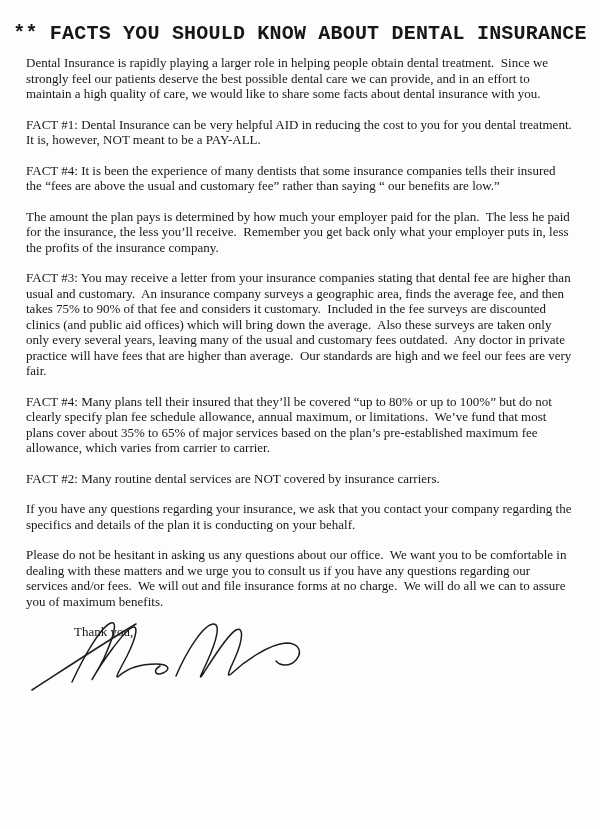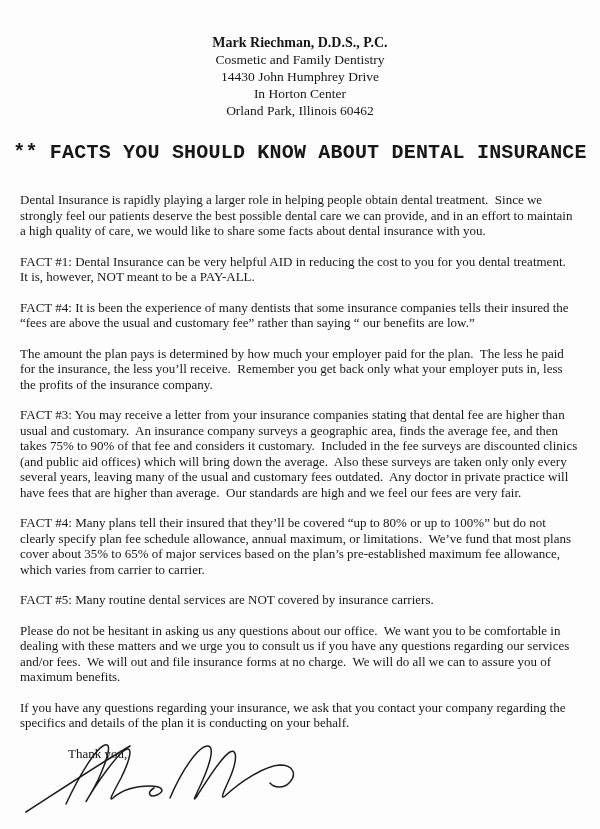--- a/index.html
+++ b/index.html
@@ -28,22 +28,22 @@
   .doc-title {
     margin: 26px 0 0 0;
     text-align: center;
     font-weight: bold;
     font-size: 20px;
     letter-spacing: 0.2px;
     line-height: 16px;
     font-family: Liberation Mono, monospace;
   }
   .content {
-    margin-top: 31px;
-    padding: 0 20px;
+    margin-top: 13px;
+    padding: 0 26px;
   }
   .content p {
     margin: 0 0 15px 0;
     white-space: pre-wrap;
   }
   .indent { margin-left: 48px; }
   .b { font-weight: normal; }
   .closing {
     position: relative;
     margin-left: 48px;
@@ -57,49 +57,42 @@
     width: 300px;
     height: 80px;
     pointer-events: none;
   }
 </style>
 </head>
 <body>
 
 <div class="page">
 
-  <header class="letterhead">
-    <div class="lh-name">Mark Riechman, D.D.S., P.C.</div>
-    <div>Cosmetic and Family Dentistry</div>
-    <div>14430 John Humphrey Drive</div>
-    <div>In Horton Center</div>
-    <div>Orland Park, Illinois 60462</div>
-  </header>
 
   <h1 class="doc-title">** FACTS YOU SHOULD KNOW ABOUT DENTAL INSURANCE</h1>
 
   <main class="content">
 
     <p><span>Dental Insurance is rapidly playing a larger role in helping people obtain dental treatment.  Since we strongly feel our patients deserve the best possible dental care we can provide, and in an effort to maintain a high quality of care, we would like to share some facts about dental insurance with you.</span></p>
 
     <p class="indent"><span class="b">FACT #1</span><span>: Dental Insurance can be very helpful </span><span class="b">AID</span><span> in reducing the cost to you for you dental treatment.  It is, however, </span><span class="b">NOT</span><span> meant to be a </span><span class="b">PAY-ALL.</span></p>
 
     <p class="indent"><span class="b">FACT #4</span><span>: It is been the experience of many dentists that some insurance companies tells their insured the “fees are above the usual and customary fee” rather than saying “ our benefits are low.”</span></p>
 
     <p class="indent"><span>The amount the plan pays is determined by how much your employer paid for the plan.  The less he paid for the insurance, the less you’ll receive.  Remember you get back only what your employer puts in, less the profits of the insurance company.</span></p>
 
     <p class="indent"><span class="b">FACT #3</span><span>: You may receive a letter from your insurance companies stating that dental fee are higher than usual and customary.  An insurance company surveys a geographic area, finds the average fee, and then takes 75% to 90% of that fee and considers it customary.  Included in the fee surveys are discounted clinics (and public aid offices) which will bring down the average.  Also these surveys are taken only only every several years, leaving many of the usual and customary fees outdated.  Any doctor in private practice will have fees that are higher than average.  Our standards are high and we feel our fees are very fair.</span></p>
 
     <p class="indent"><span class="b">FACT #4</span><span>: Many plans tell their insured that they’ll be covered “up to 80% or up to 100%” but do not clearly specify plan fee schedule allowance, annual maximum, or limitations.  We’ve fund that most plans cover about 35% to 65% of major services based on the plan’s pre-established maximum fee allowance, which varies from carrier to carrier.</span></p>
 
-    <p class="indent"><span class="b">FACT #5</span><span>: Many routine dental services are </span><span class="b">NOT</span><span> covered by insurance carriers.</span></p>
+    <p class="indent"><span class="b">FACT #2</span><span>: Many routine dental services are </span><span class="b">NOT</span><span> covered by insurance carriers.</span></p>
+
+    <p class="indent"><span>If you have any questions regarding your insurance, we ask that you contact your company regarding the specifics and details of the plan it is conducting on your behalf.</span></p>
 
     <p class="indent"><span>Please do not be hesitant in asking us any questions about our office.  We want you to be comfortable in dealing with these matters and we urge you to consult us if you have any questions regarding our services and/or fees.  We will out and file insurance forms at no charge.  We will do all we can to assure you of maximum benefits.</span></p>
-
-    <p class="indent"><span>If you have any questions regarding your insurance, we ask that you contact your company regarding the specifics and details of the plan it is conducting on your behalf.</span></p>
 
     <div class="closing">
       <p class="thanks">Thank you,</p>
       <svg class="signature-svg" viewBox="0 0 300 80" fill="none" xmlns="http://www.w3.org/2000/svg">
         <path d="M6 74 C34 56, 76 28, 110 8" stroke="#1c1c1c" stroke-width="1.6" stroke-linecap="round"></path>
         <path d="M46 66 C60 36, 76 10, 85 7 C92 5, 88 20, 78 42 C70 58, 63 68, 67 62 C76 46, 96 18, 105 12 C113 7, 111 20, 101 40 C93 55, 88 64, 93 60 C102 52, 116 48, 130 48 C142 48, 146 53, 137 57 C130 60, 126 55, 134 50" stroke="#1c1c1c" stroke-width="1.5" stroke-linecap="round"></path>
         <path d="M150 60 C162 32, 178 9, 187 8 C195 7, 191 24, 181 46 C175 59, 172 65, 177 58 C186 44, 201 19, 210 14 C218 10, 217 24, 209 42 C203 55, 200 62, 205 58 C220 44, 244 28, 260 27 C273 27, 277 36, 270 44 C264 51, 254 50, 250 45" stroke="#1c1c1c" stroke-width="1.5" stroke-linecap="round"></path>
       </svg>
     </div>
 

